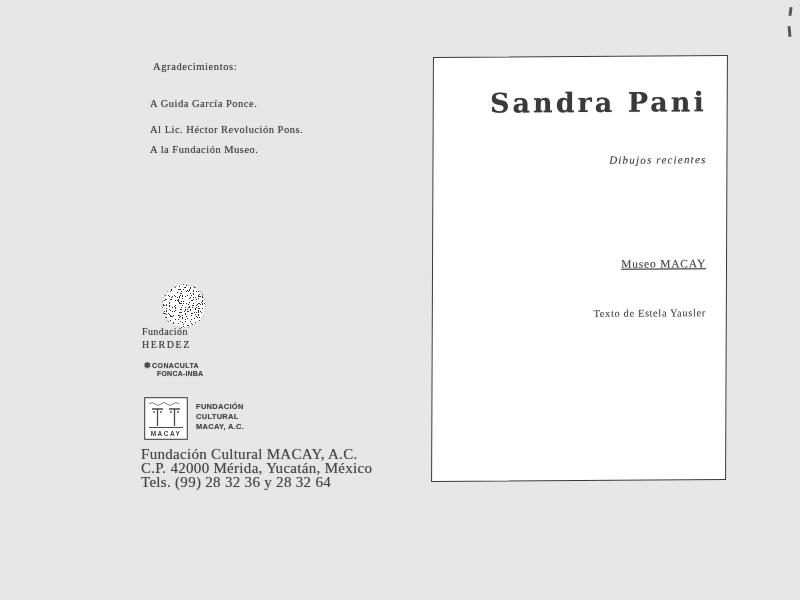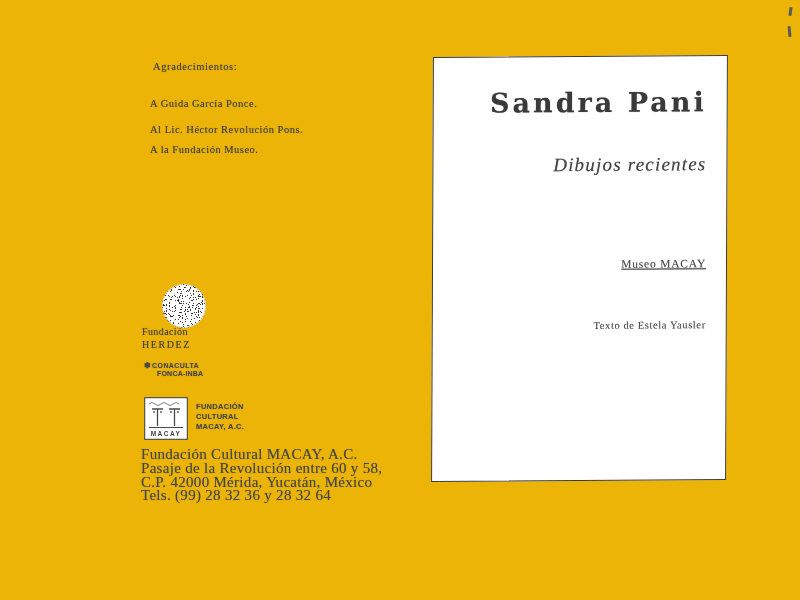--- a/index.html
+++ b/index.html
@@ -1,17 +1,17 @@
 <!DOCTYPE html>
 <html><head>
 <meta charset="utf-8">
 <style>
   html,body{margin:0;padding:0;background:#ffffff;}
   .paper{
-    position:relative;width:800px;height:600px;background:#eab308;
+    position:relative;width:800px;height:600px;background:#e5e5e5;
     overflow:hidden;font-family:"Liberation Serif",serif;color:#3f3f3f;
     filter:blur(0.35px) contrast(1.02);
   }
   .fuzz{text-shadow:0 0 1px rgba(80,80,80,0.55);}
 
   
   .ack-title{position:absolute;left:153px;top:61px;font-size:10.5px;letter-spacing:0.6px;}
   .ack-line{position:absolute;left:150px;font-size:10.5px;letter-spacing:0.5px;white-space:nowrap;}
   .ack-0{top:98px}.ack-1{top:124px}.ack-2{top:144px}
 
@@ -33,24 +33,24 @@
 
   
   .exh-box{
     position:absolute;left:432px;top:56px;width:293px;height:423px;
     border:1.6px solid #3a3a3a;transform:rotate(-0.35deg) skewX(-0.6deg);
     background:#fffefe;
   }
   .exh-line{position:absolute;right:20px;text-align:right;white-space:nowrap;}
   .artist{top:30px;font-family:"DejaVu Serif",serif;font-weight:bold;font-size:27px;
     letter-spacing:3px;color:#3b3b3b;}
-  .subtitle{top:97px;font-style:italic;font-size:19px;letter-spacing:1.2px;color:#454545;}
+  .subtitle{top:97px;font-style:italic;font-size:11px;letter-spacing:1.2px;color:#454545;}
   .dates{top:151px;font-size:11px;letter-spacing:0.7px;color:#4a4a4a;}
   .venue{top:201px;font-size:11.5px;letter-spacing:0.8px;color:#4a4a4a;text-decoration:underline;}
-  .credit{top:263px;font-size:10.5px;letter-spacing:0.6px;color:#4f4f4f;}
+  .credit{top:251px;font-size:10.5px;letter-spacing:0.6px;color:#4f4f4f;}
 
   
   .scanmark{position:absolute;background:#5a5a5a;width:3px;border-radius:1px;filter:blur(0.5px);}
   .scanmark.m1{left:789px;top:7px;height:9px;transform:rotate(8deg);}
   .scanmark.m2{left:788px;top:26px;height:11px;transform:rotate(-5deg);}
 </style>
 </head>
 <body>
 
 <div class="paper">
@@ -110,21 +110,20 @@
   </div>
 
   <div class="sponsor3 fuzz">
     <div>FUNDACIÓN</div>
     <div>CULTURAL</div>
     <div>MACAY, A.C.</div>
   </div>
 
   <div class="address fuzz">
     <div>Fundación Cultural MACAY, A.C.</div>
-    <div>Pasaje de la Revolución entre 60 y 58,</div>
     <div>C.P. 42000 Mérida, Yucatán, México</div>
     <div>Tels. (99) 28 32 36 y 28 32 64</div>
   </div>
 
   <div class="exh-box">
     <div class="exh-line artist fuzz">Sandra Pani</div>
     <div class="exh-line subtitle fuzz">Dibujos recientes</div>
     <div class="exh-line venue fuzz">Museo MACAY</div>
     <div class="exh-line credit fuzz">Texto de Estela Yausler</div>
   </div>

